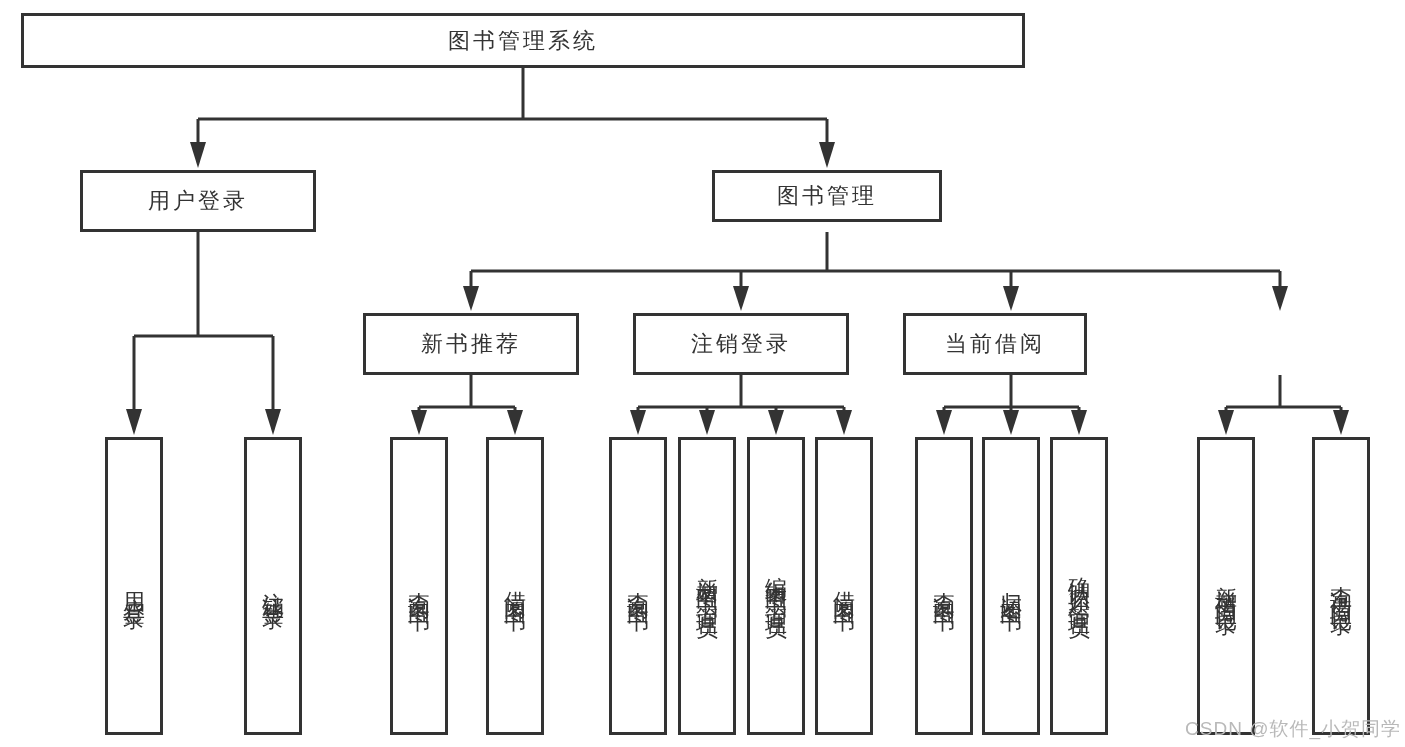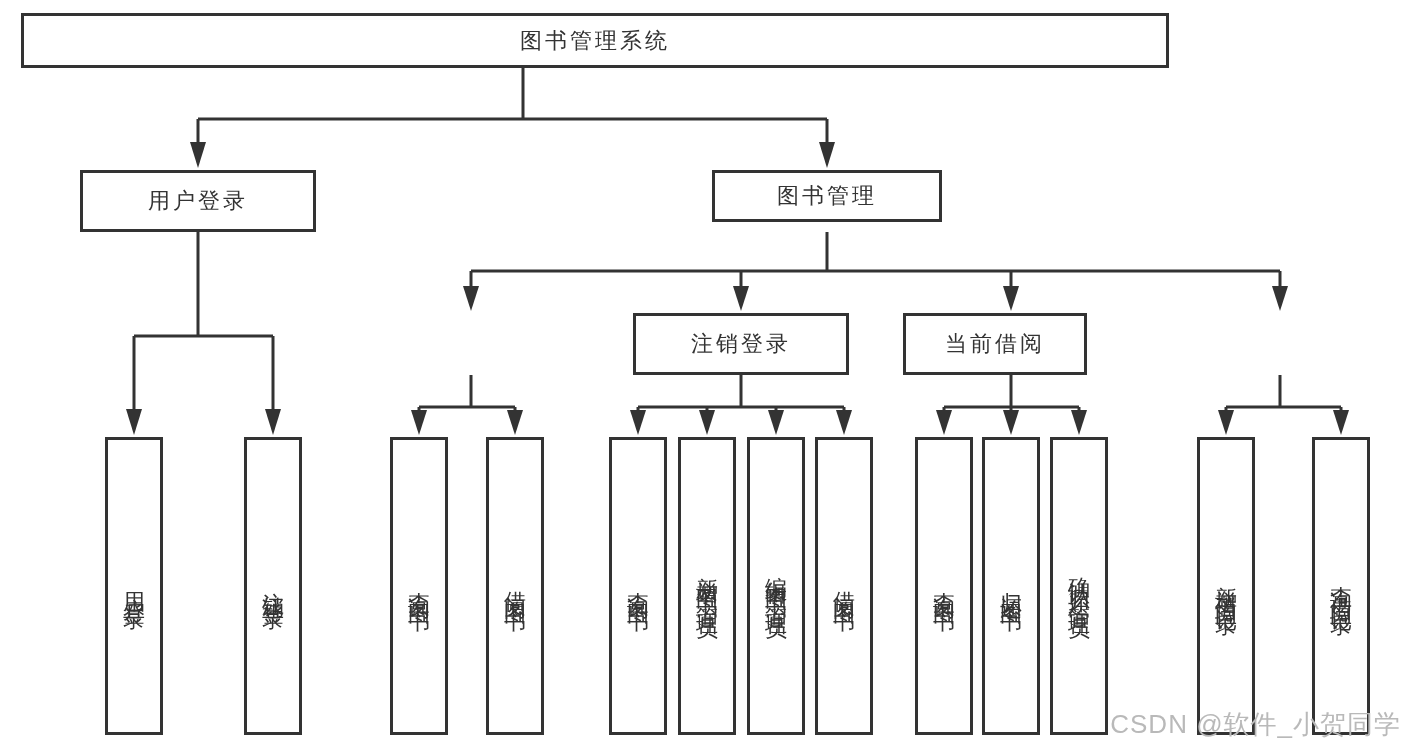--- a/index.html
+++ b/index.html
@@ -8,21 +8,21 @@
   #connectors{position:absolute;left:0;top:0;width:1405px;height:747px;z-index:0;}
   #connectors path{stroke:#333333;stroke-width:3;fill:none;}
   #connectors line{stroke:#333333;stroke-width:3;}
   #connectors polygon{fill:#333333;stroke:none;}
   .box{position:absolute;background:#ffffff;border:3px solid #333333;box-sizing:border-box;
        display:flex;align-items:center;justify-content:center;z-index:1;}
   .box.h .label{font-size:22px;letter-spacing:3px;white-space:nowrap;}
   .box.v .label{writing-mode:vertical-rl;text-orientation:mixed;font-size:22px;
                 letter-spacing:6px;line-height:1;}
   .watermark{position:absolute;right:4px;bottom:5px;z-index:2;color:#b9b9b9;
-             font-size:26px;letter-spacing:1px;white-space:nowrap;}
+             font-size:19px;letter-spacing:1px;white-space:nowrap;}
 </style>
 </head>
 <body>
 
 <div id="canvas">
 
   <svg id="connectors" viewBox="0 0 1405 747" xmlns="http://www.w3.org/2000/svg">
 
     <g>
       <path d="M523 68 V119 M198 119 H827"></path>
@@ -84,31 +84,34 @@
 
     <g>
       <path d="M1280 375 V407 M1226 407 H1341"></path>
       <line x1="1226" y1="407" x2="1226" y2="416"></line>
         <polygon points="1218,410 1234,410 1226,435"></polygon>
       <line x1="1341" y1="407" x2="1341" y2="416"></line>
         <polygon points="1333,410 1349,410 1341,435"></polygon>
     </g>
   </svg>
 
-  <div class="box h" style="left:21px;top:13px;width:1148px;height:55px">
+  <div class="box h" style="left:21px;top:13px;width:1004px;height:55px">
     <span class="label">图书管理系统</span>
   </div>
 
   <div class="box h" style="left:80px;top:170px;width:236px;height:62px">
     <span class="label">用户登录</span>
   </div>
   <div class="box h" style="left:712px;top:170px;width:230px;height:52px">
     <span class="label">图书管理</span>
   </div>
 
+  <div class="box h" style="left:363px;top:313px;width:216px;height:62px">
+    <span class="label">新书推荐</span>
+  </div>
   <div class="box h" style="left:633px;top:313px;width:216px;height:62px">
     <span class="label">注销登录</span>
   </div>
   <div class="box h" style="left:903px;top:313px;width:184px;height:62px">
     <span class="label">当前借阅</span>
   </div>
 
   <div class="box v" style="left:105px;top:437px;width:58px;height:298px">
     <span class="label">用户登录</span>
   </div>

